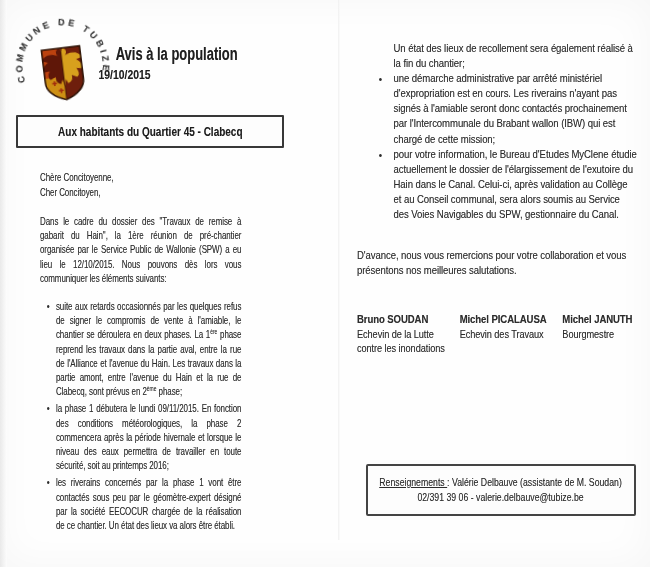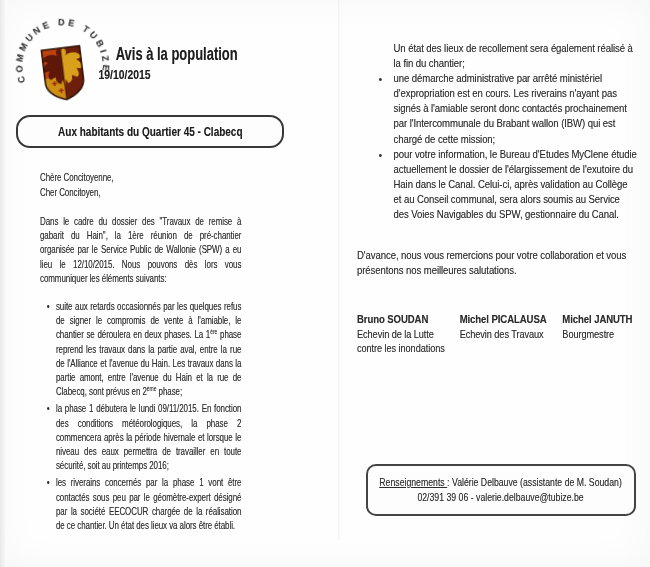--- a/index.html
+++ b/index.html
@@ -26,21 +26,21 @@
   .title-block h1{
     margin:0;font-size:18px;font-weight:bold;color:#1f1f1f;white-space:nowrap;
     display:inline-block;transform:scaleX(.72);transform-origin:center top;
   }
   .doc-date{margin-top:2px;font-size:13px;font-weight:bold;color:#1f1f1f;
     display:inline-block;transform:scaleX(.8);transform-origin:center top;}
 
   
   .banner{
     position:absolute;left:16px;top:115px;width:268px;height:33px;
-    border:2px solid #383838;border-radius:14px;background:#fdfdfd;
+    border:2px solid #383838;border-radius:1px;background:#fdfdfd;
     display:flex;align-items:center;justify-content:center;
   }
   .banner span{font-size:12.5px;font-weight:bold;color:#1d1d1d;white-space:nowrap;
     display:inline-block;transform:scaleX(.8);}
 
   
   .letter{
     position:absolute;left:40px;top:170px;width:265px;
     font-size:10.5px;line-height:14.2px;letter-spacing:-.1px;
     transform:scaleX(.76);transform-origin:0 0;
@@ -66,21 +66,21 @@
   .signatures{display:flex;margin-top:34px;}
   .sig-col1{width:118px;}
   .sig-col2{width:118px;}
   .sig-col3{flex:1;}
   .sig-name{font-weight:bold;font-size:11px;white-space:nowrap;}
   .sig-role{font-size:10.6px;line-height:14px;white-space:nowrap;}
 
   
   .contact-box{
     position:absolute;left:366px;top:464px;width:270px;height:52px;
-    border:2px solid #444;border-radius:10px;background:#fdfdfd;
+    border:2px solid #444;border-radius:2px;background:#fdfdfd;
     display:flex;align-items:center;justify-content:center;
   }
   .contact-inner{
     width:332px;text-align:center;font-size:10.9px;line-height:15px;
     transform:scaleX(.8);transform-origin:center center;white-space:nowrap;
   }
 </style>
 </head>
 <body>
 

